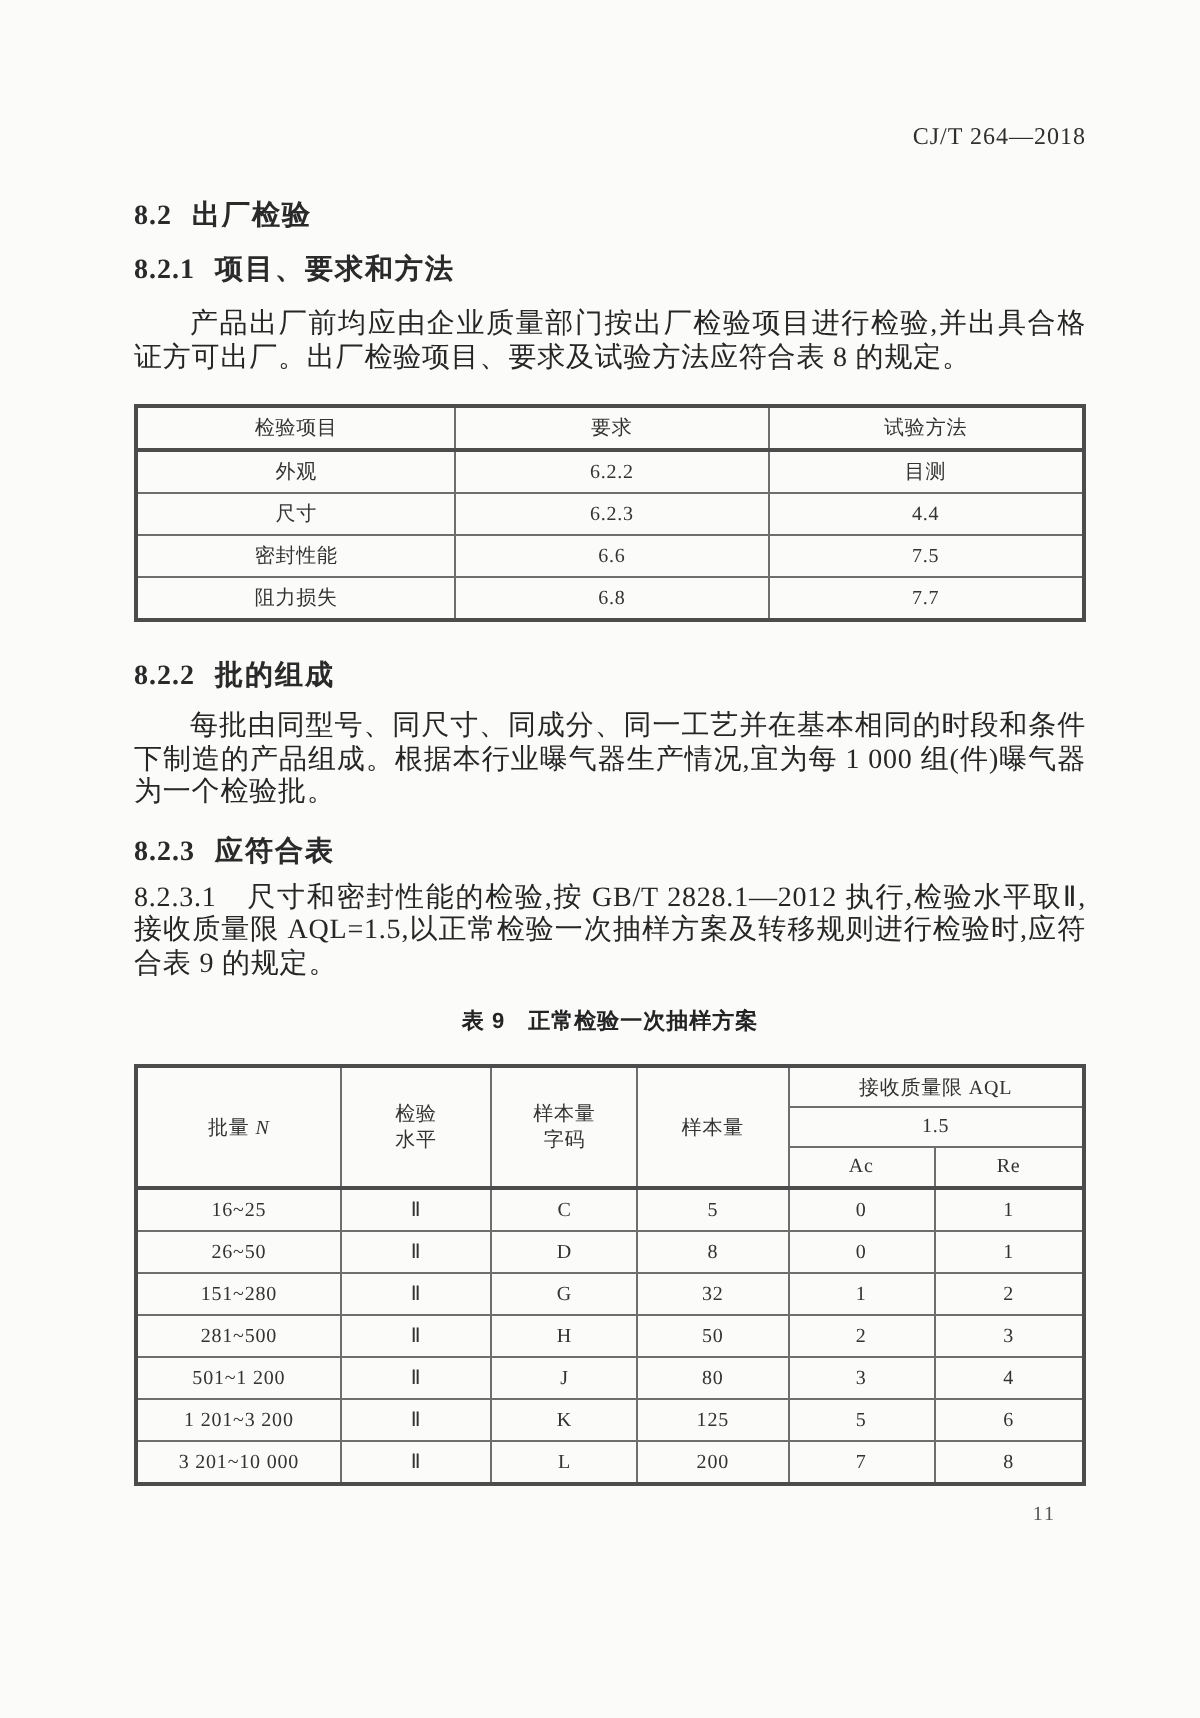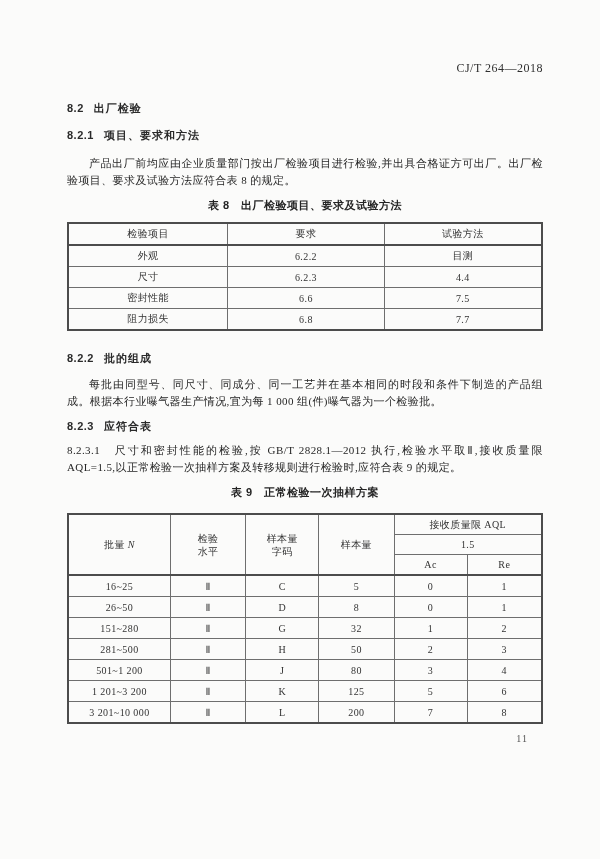--- a/index.html
+++ b/index.html
@@ -18,34 +18,34 @@
     position: relative;
   }
   .doc-header {
     text-align: right;
     font-size: 12px;
     line-height: 12px;
     letter-spacing: 0.5px;
     color: #2f2f2f;
   }
   .heading {
-    font-family: Liberation Sans, sans-serif;
+    font-family: Liberation Serif, serif;
     font-weight: bold;
-    font-size: 11px;
+    font-size: 14px;
     line-height: 13px;
     color: #2a2a2a;
   }
   .heading .h-num { margin-right: 10px; letter-spacing: 0.5px; }
   .heading .h-title { letter-spacing: 1px; }
   .h-82   { margin-top: 28px; }
   .h-821  { margin-top: 14px; }
   .h-822  { margin-top: 21px; }
   .h-823  { margin-top: 11px; }
   .para {
-    font-size: 11px;
+    font-size: 14px;
     line-height: 16.5px;
     text-align: justify;
     letter-spacing: 0.4px;
     color: #262626;
   }
   .indent { text-indent: 2em; }
   .p-821  { margin-top: 13px; }
   .p-822  { margin-top: 11px; }
   .p-8231 { margin-top: 9px; }
   .p-8232 { margin-top: 19px; }
@@ -107,21 +107,20 @@
   <div class="heading h-82">
     <span class="h-num">8.2</span><span class="h-title">出厂检验</span>
   </div>
 
   <div class="heading h-821">
     <span class="h-num">8.2.1</span><span class="h-title">项目、要求和方法</span>
   </div>
 
   <p class="para indent p-821">产品出厂前均应由企业质量部门按出厂检验项目进行检验,并出具合格证方可出厂。出厂检验项目、要求及试验方法应符合表 8 的规定。</p>
 
-  <div class="caption cap-8">表 8　出厂检验项目、要求及试验方法</div>
 
   <table class="tbl-8">
     <colgroup>
         <col style="width:33.7%">
         <col style="width:33.0%">
         <col style="width:33.3%">
       </colgroup>
     <thead>
       <tr>
         <th>检验项目</th>

